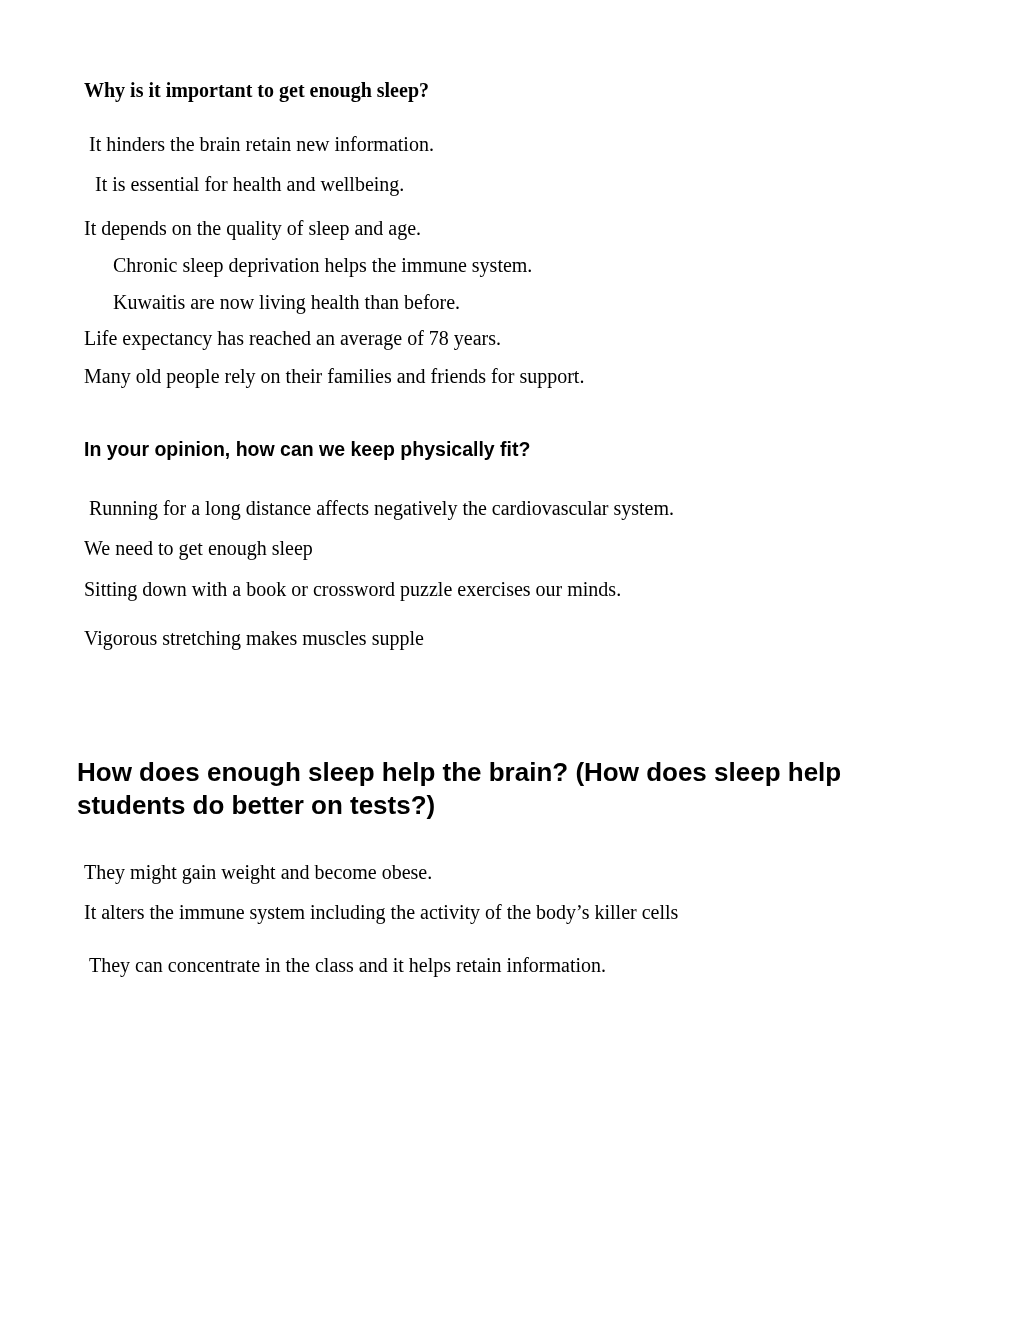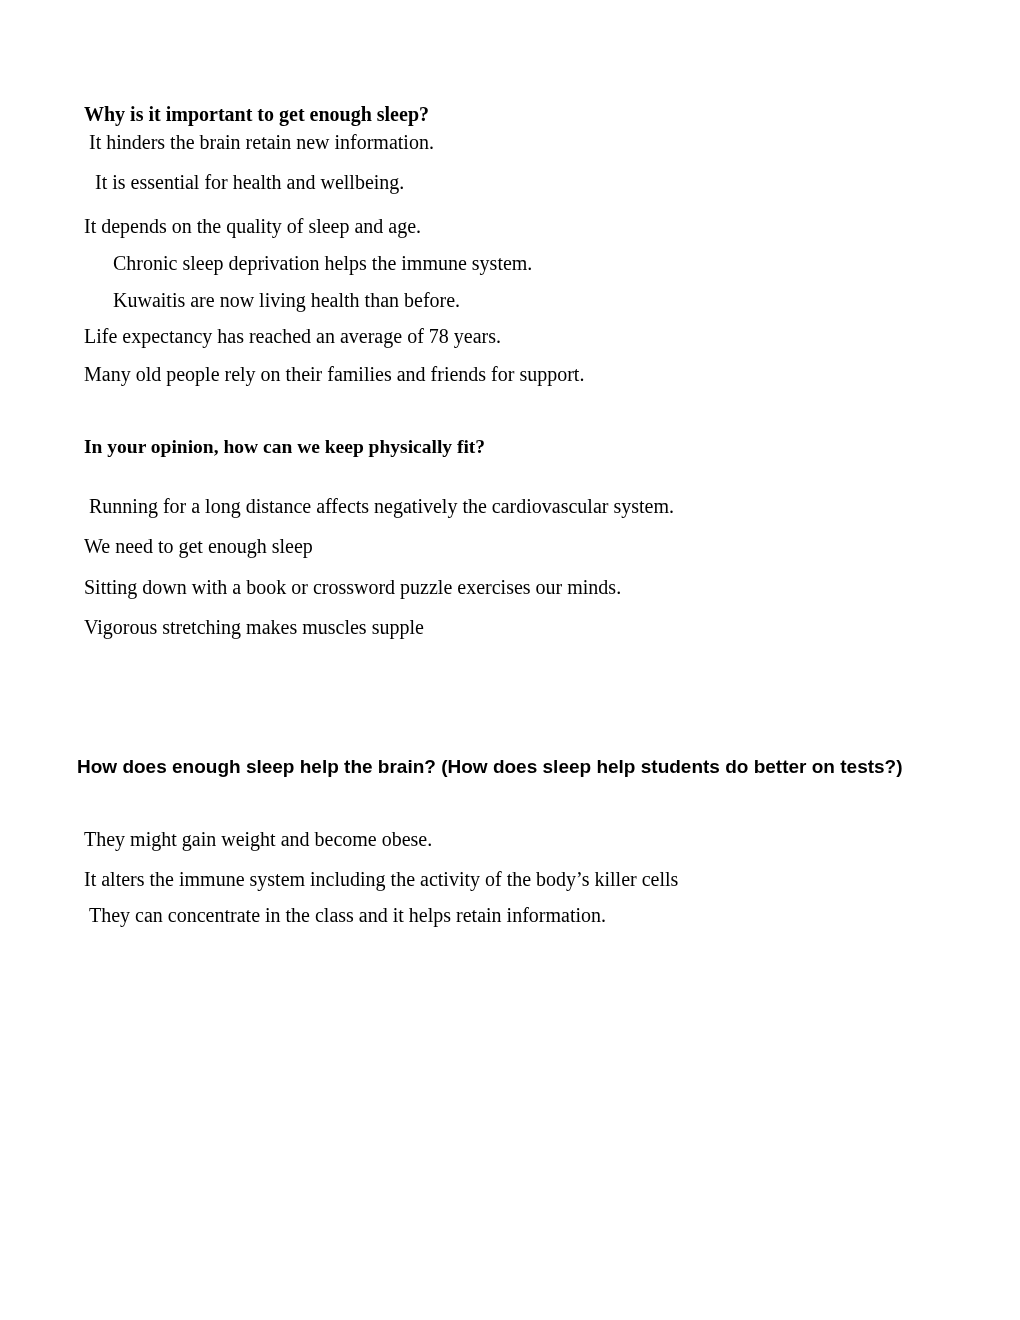--- a/index.html
+++ b/index.html
@@ -11,59 +11,59 @@
     width: 1020px;
     min-height: 1320px;
     font-family: "Liberation Serif", serif;
     color: #000000;
     -webkit-font-smoothing: antialiased;
   }
   .page {
     box-sizing: border-box;
     width: 1008px;
     min-height: 1320px;
-    padding: 100px 90px 40px 84px;
+    padding: 76px 90px 40px 84px;
     background: #ffffff;
   }
   p {
     margin: 0;
     font-size: 20px;
     line-height: 28px;
   }
   .question {
     font-weight: bold;
     font-family: "Liberation Serif", serif;
   }
   .question-sans {
     font-weight: bold;
-    font-family: Liberation Serif, serif;
+    font-family: Liberation Sans, sans-serif;
     font-size: 19.5px;
   }
   .question-large {
     font-weight: bold;
     font-family: "Liberation Sans", sans-serif;
-    font-size: 19px;
-    line-height: 44px;
+    font-size: 26px;
+    line-height: 33px;
     margin-left: -7px;
     max-width: 830px;
   }
   .ind-1 { padding-left: 5px; }
   .ind-2 { padding-left: 11px; }
 
   
   .mt-9  { margin-top: 9px; margin-left: 29px; }
   .mt-8  { margin-top: 8px; }
   .mt-10 { margin-top: 10px; }
-  .mt-11 { margin-top: 8px; }
+  .mt-11 { margin-top: 25px; }
   .mt-12 { margin-top: 12px; }
   .mt-13 { margin-top: 13px; }
   .mt-16 { margin-top: 16px; }
   .mt-17 { margin-top: 17px; }
-  .mt-21 { margin-top: 12px; }
-  .mt-26 { }
+  .mt-21 { margin-top: 21px; }
+  .mt-26 { margin-top: 26px; }
   .mt-36 { margin-top: 36px; }
   .mt-45 { margin-top: 45px; }
   .mt-47 { margin-top: 47px; }
   .mt-53 { margin-top: 31px; }
   .mt-104 { margin-top: 104px; }
 </style>
 </head>
 <body>
 
 <div class="page">

